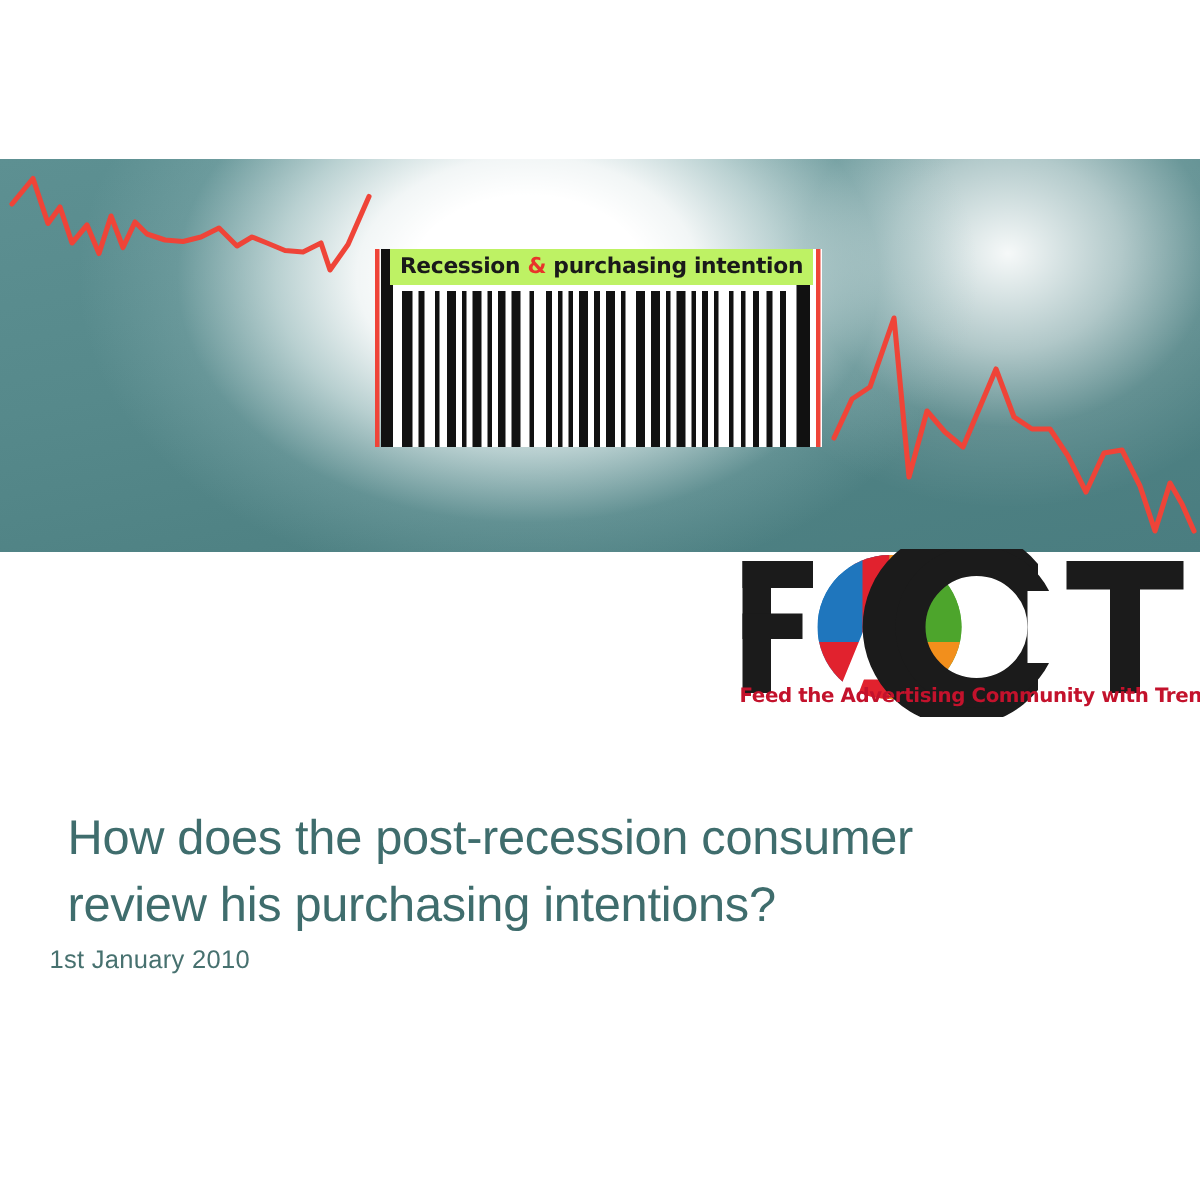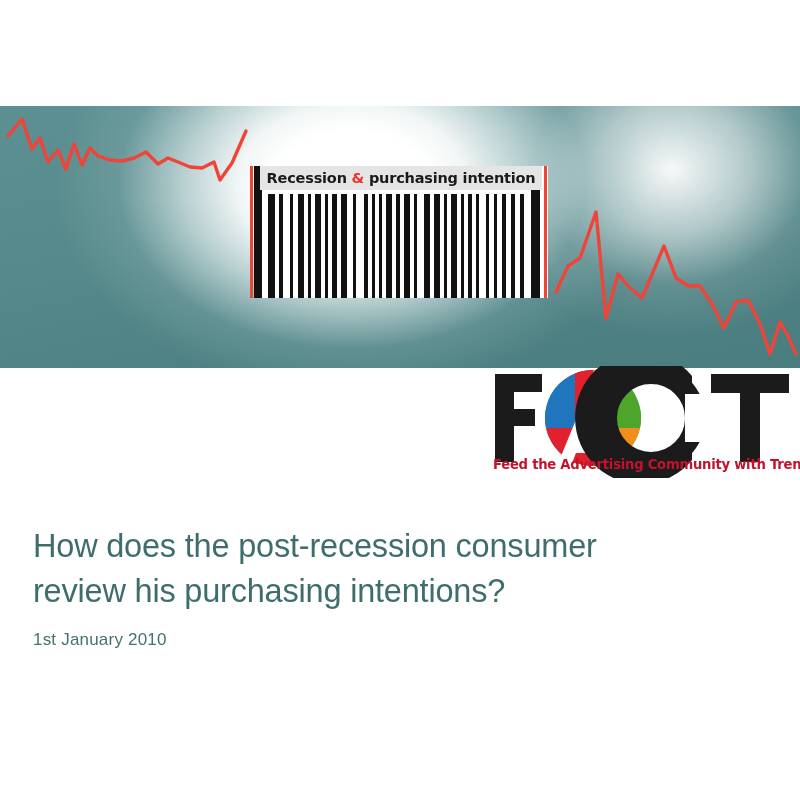--- a/index.html
+++ b/index.html
@@ -44,21 +44,21 @@
     top: 166px;
     width: 310px;
     height: 132px;
   }
   #barcode-label {
     position: absolute;
     left: 14px;
     top: 0px;
     width: 282px;
     height: 24px;
-    background: #e5e5e5;
+    background: #bef264;
     display: flex;
     align-items: center;
     justify-content: center;
   }
   #barcode-label-text {
     font-family: "DejaVu Sans", sans-serif;
     font-weight: bold;
     font-size: 14.5px;
     letter-spacing: -0.2px;
     color: #1a1a1a;
@@ -97,21 +97,21 @@
   }
 
   
   #title-block {
     position: absolute;
     left: 33px;
     top: 524px;
     width: 740px;
   }
   #page-title {
-    margin: 0;
+    margin: 12px;
     font-family: "Liberation Sans", sans-serif;
     font-weight: normal;
     font-size: 32.5px;
     line-height: 45px;
     color: #3f6d6d;
     letter-spacing: -0.2px;
     white-space: pre-line;
   }
   #page-date {
     position: absolute;

